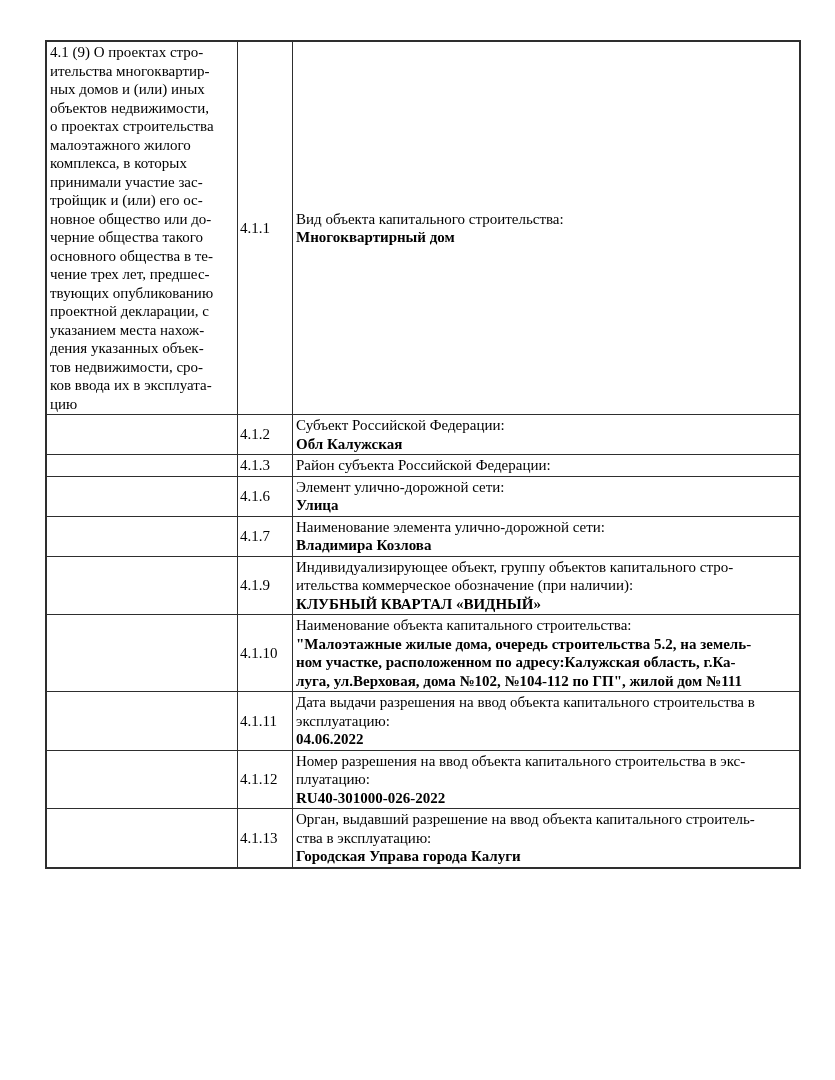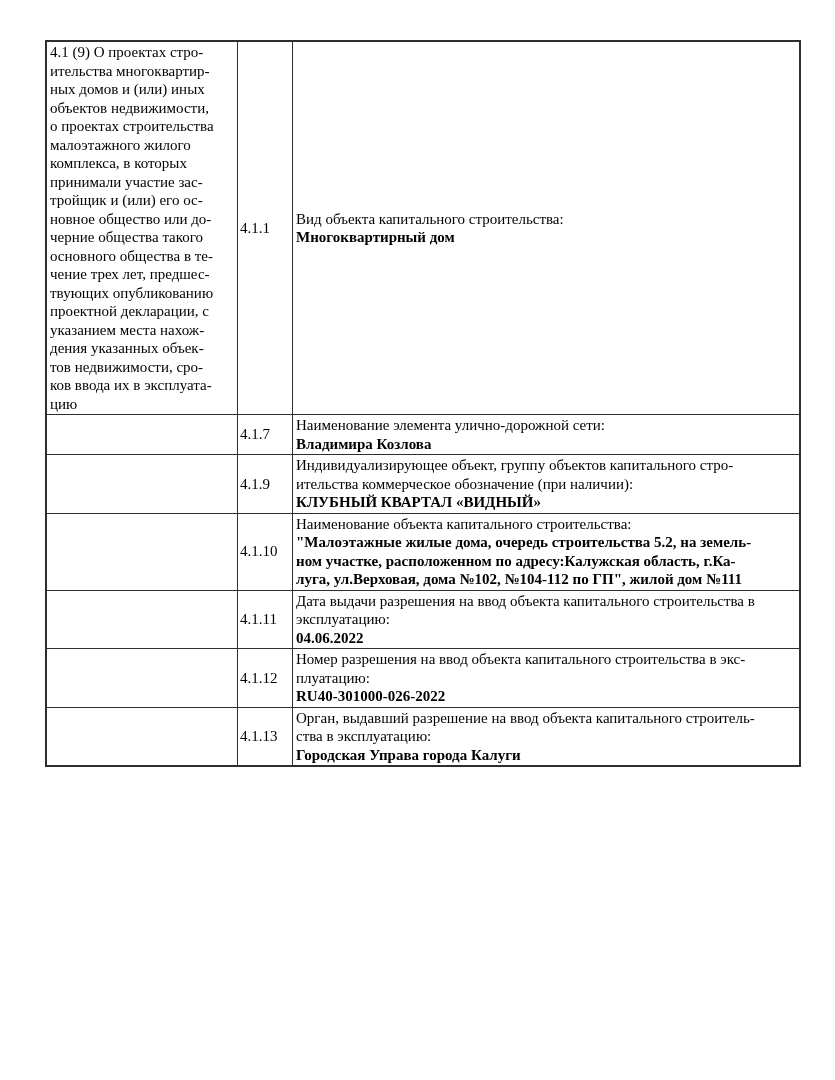--- a/index.html
+++ b/index.html
@@ -77,20 +77,56 @@
     <td class="c-content">
       <div class="field-label">Вид объекта капитального строительства:</div>
       <div class="field-value-line"><span class="field-value-prefix"></span><span class="field-value">Многоквартирный дом</span></div>
     </td>
   </tr>
         <tr>
     <td class="c-left">
       <div class="section-text"></div>
     </td>
     <td class="c-code">
+      <span class="row-code">4.1.2</span>
+    </td>
+    <td class="c-content">
+      <div class="field-label">Субъект Российской Федерации:</div>
+      <div class="field-value-line"><span class="field-value-prefix"></span><span class="field-value">Обл Калужская</span></div>
+    </td>
+  </tr>
+        <tr>
+    <td class="c-left">
+      <div class="section-text"></div>
+    </td>
+    <td class="c-code">
+      <span class="row-code">4.1.3</span>
+    </td>
+    <td class="c-content">
+      <div class="field-label">Район субъекта Российской Федерации:</div>
+
+    </td>
+  </tr>
+        <tr>
+    <td class="c-left">
+      <div class="section-text"></div>
+    </td>
+    <td class="c-code">
+      <span class="row-code">4.1.6</span>
+    </td>
+    <td class="c-content">
+      <div class="field-label">Элемент улично-дорожной сети:</div>
+      <div class="field-value-line"><span class="field-value-prefix"></span><span class="field-value">Улица</span></div>
+    </td>
+  </tr>
+        <tr>
+    <td class="c-left">
+      <div class="section-text"></div>
+    </td>
+    <td class="c-code">
       <span class="row-code">4.1.7</span>
     </td>
     <td class="c-content">
       <div class="field-label">Наименование элемента улично-дорожной сети:</div>
       <div class="field-value-line"><span class="field-value-prefix"></span><span class="field-value">Владимира Козлова</span></div>
     </td>
   </tr>
         <tr>
     <td class="c-left">
       <div class="section-text"></div>

